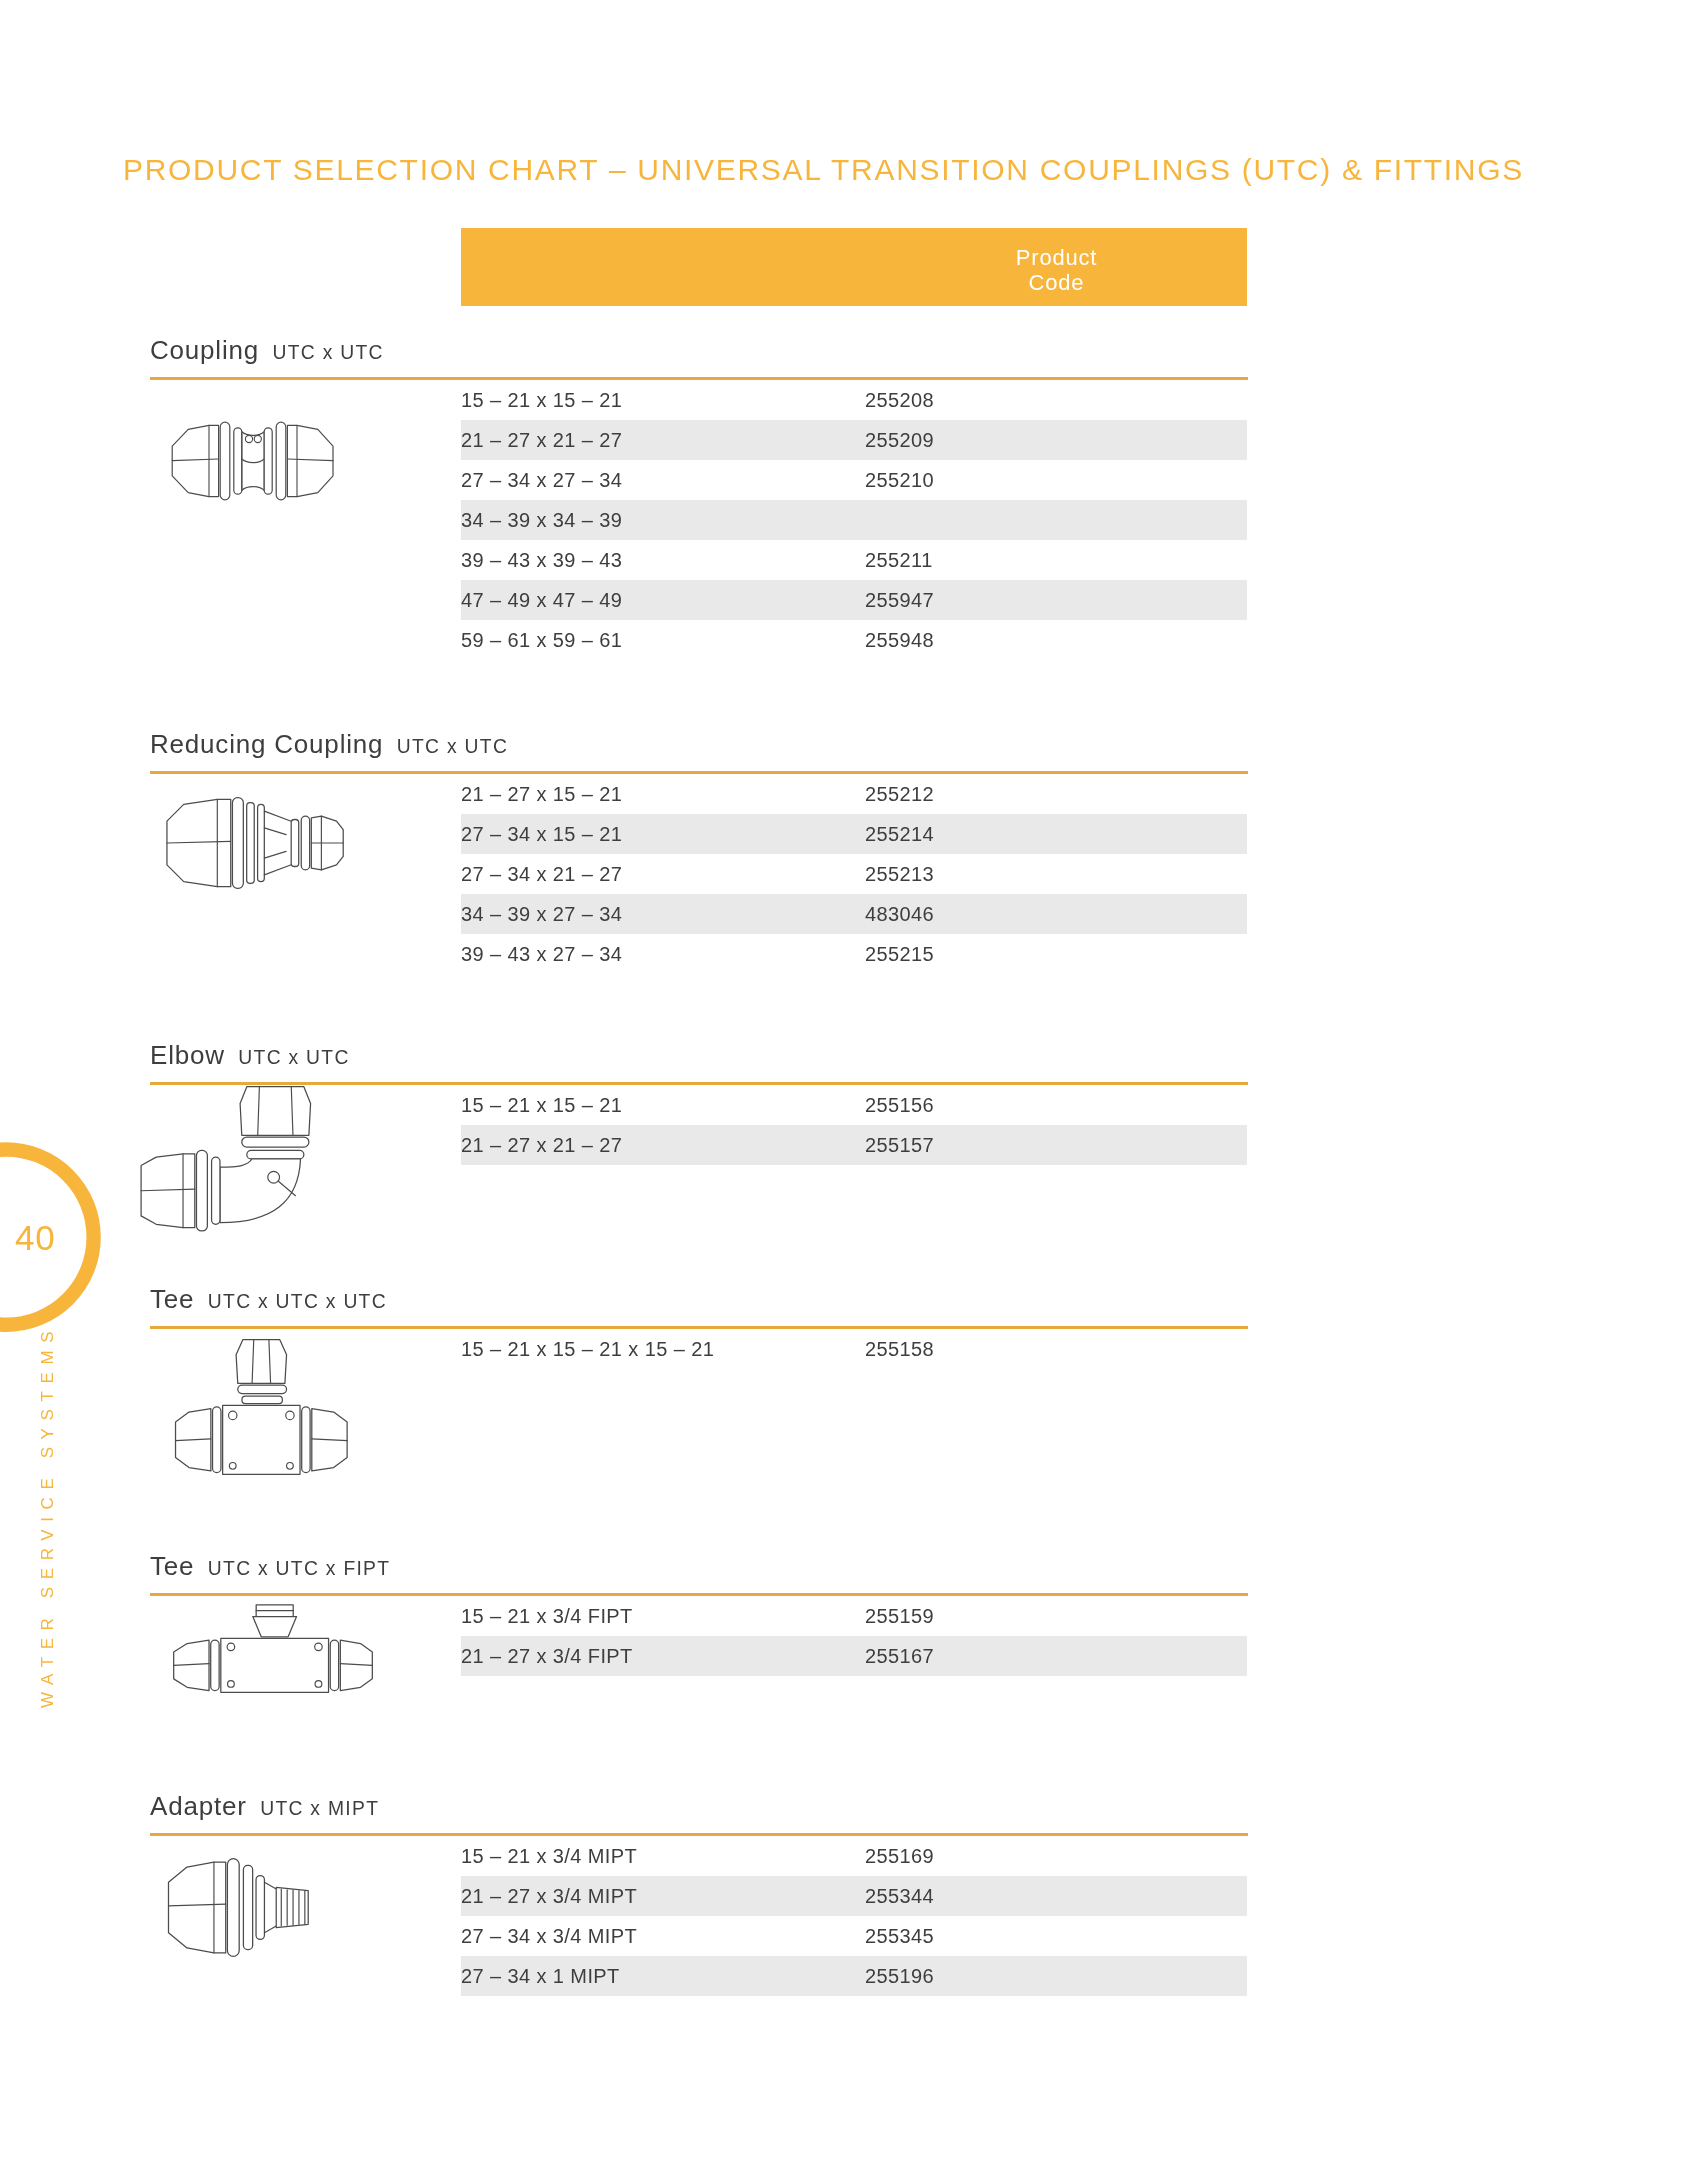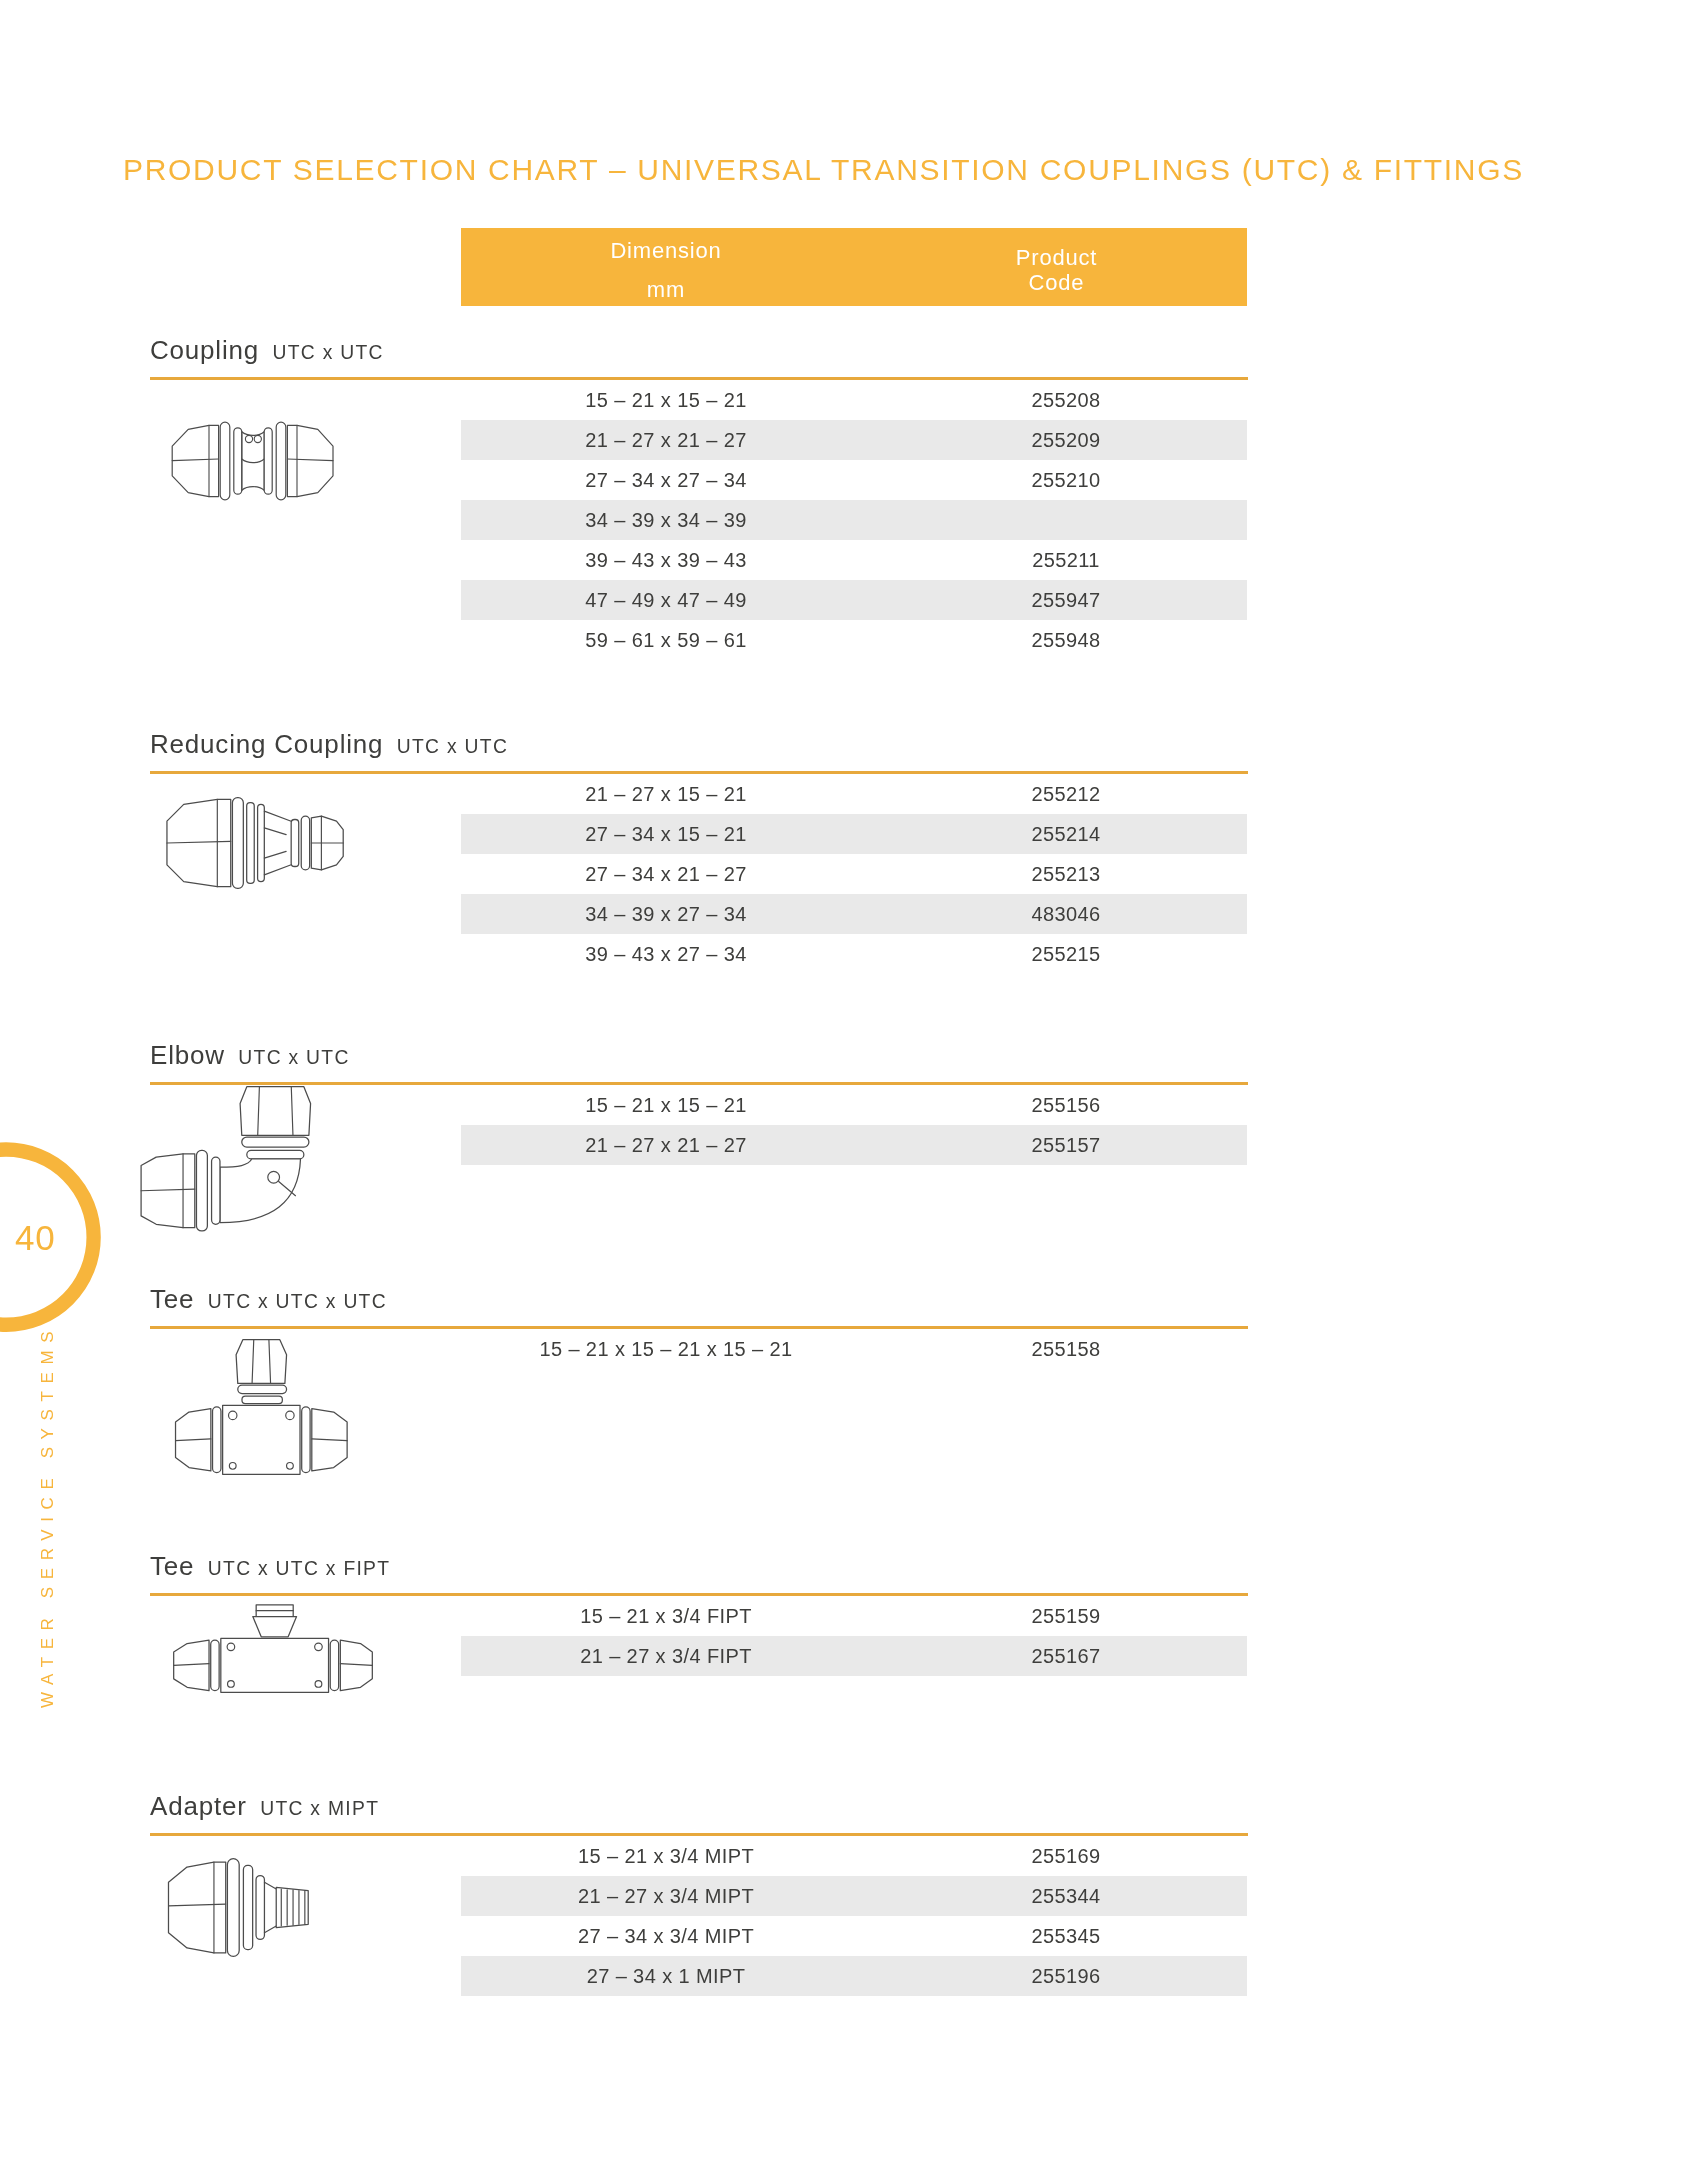--- a/index.html
+++ b/index.html
@@ -44,21 +44,21 @@
   .sec-subtitle{font-size:19.3px;letter-spacing:1.3px;color:var(--ink);margin-left:13.5px;}
   .sec-underline{
     position:absolute;left:150px;top:42px;width:1098px;height:2.5px;
     background:var(--underline);
   }
   .rows{position:absolute;left:461px;top:45px;width:786px;}
   .row{position:relative;width:786px;height:40px;}
   .row.alt{background:var(--alt);}
   .cell{
     position:absolute;top:0;height:40px;line-height:40px;
-    font-size:20px;letter-spacing:0.4px;text-align:center;color:var(--ink);
+    font-size:20px;letter-spacing:0.4px;text-align:left;color:var(--ink);
     white-space:nowrap;
   }
   .dim{left:0;width:410px;}
   .code{left:404px;width:402px;}
   
   .illu{position:absolute;}
   .s0 .illu{left:167px;top:84px;width:172px;height:84px;}
   .s1 .illu{left:165px;top:67px;width:181px;height:94px;}
   .s2 .illu{left:139px;top:45px;width:198px;height:172px;}
   .s3 .illu{left:172px;top:54px;width:198px;height:143px;}
@@ -176,24 +176,20 @@
       <path class="art-ln" d="M138,38 L138,82 M145,39 L145,81 M152,39 L152,81 M159,40 L159,80 M166,40 L166,80"></path>
     </g>
   </defs>
 </svg>
 
 <div id="canvas">
 
   <div class="page-title">PRODUCT SELECTION CHART – UNIVERSAL TRANSITION COUPLINGS (UTC) &amp; FITTINGS</div>
 
   <div class="table-header">
-    <div class="th-col th-dim">
-      <div class="th-line th-dim-1">Dimension</div>
-      <div class="th-line th-dim-2">mm</div>
-    </div>
     <div class="th-col th-code">
       <div class="th-line th-code-1">Product</div>
       <div class="th-line th-code-2">Code</div>
     </div>
   </div>
 
   <div id="sections">
   <section class="section s0">
     <div class="sec-heading">
       <span class="sec-title">Coupling</span>

